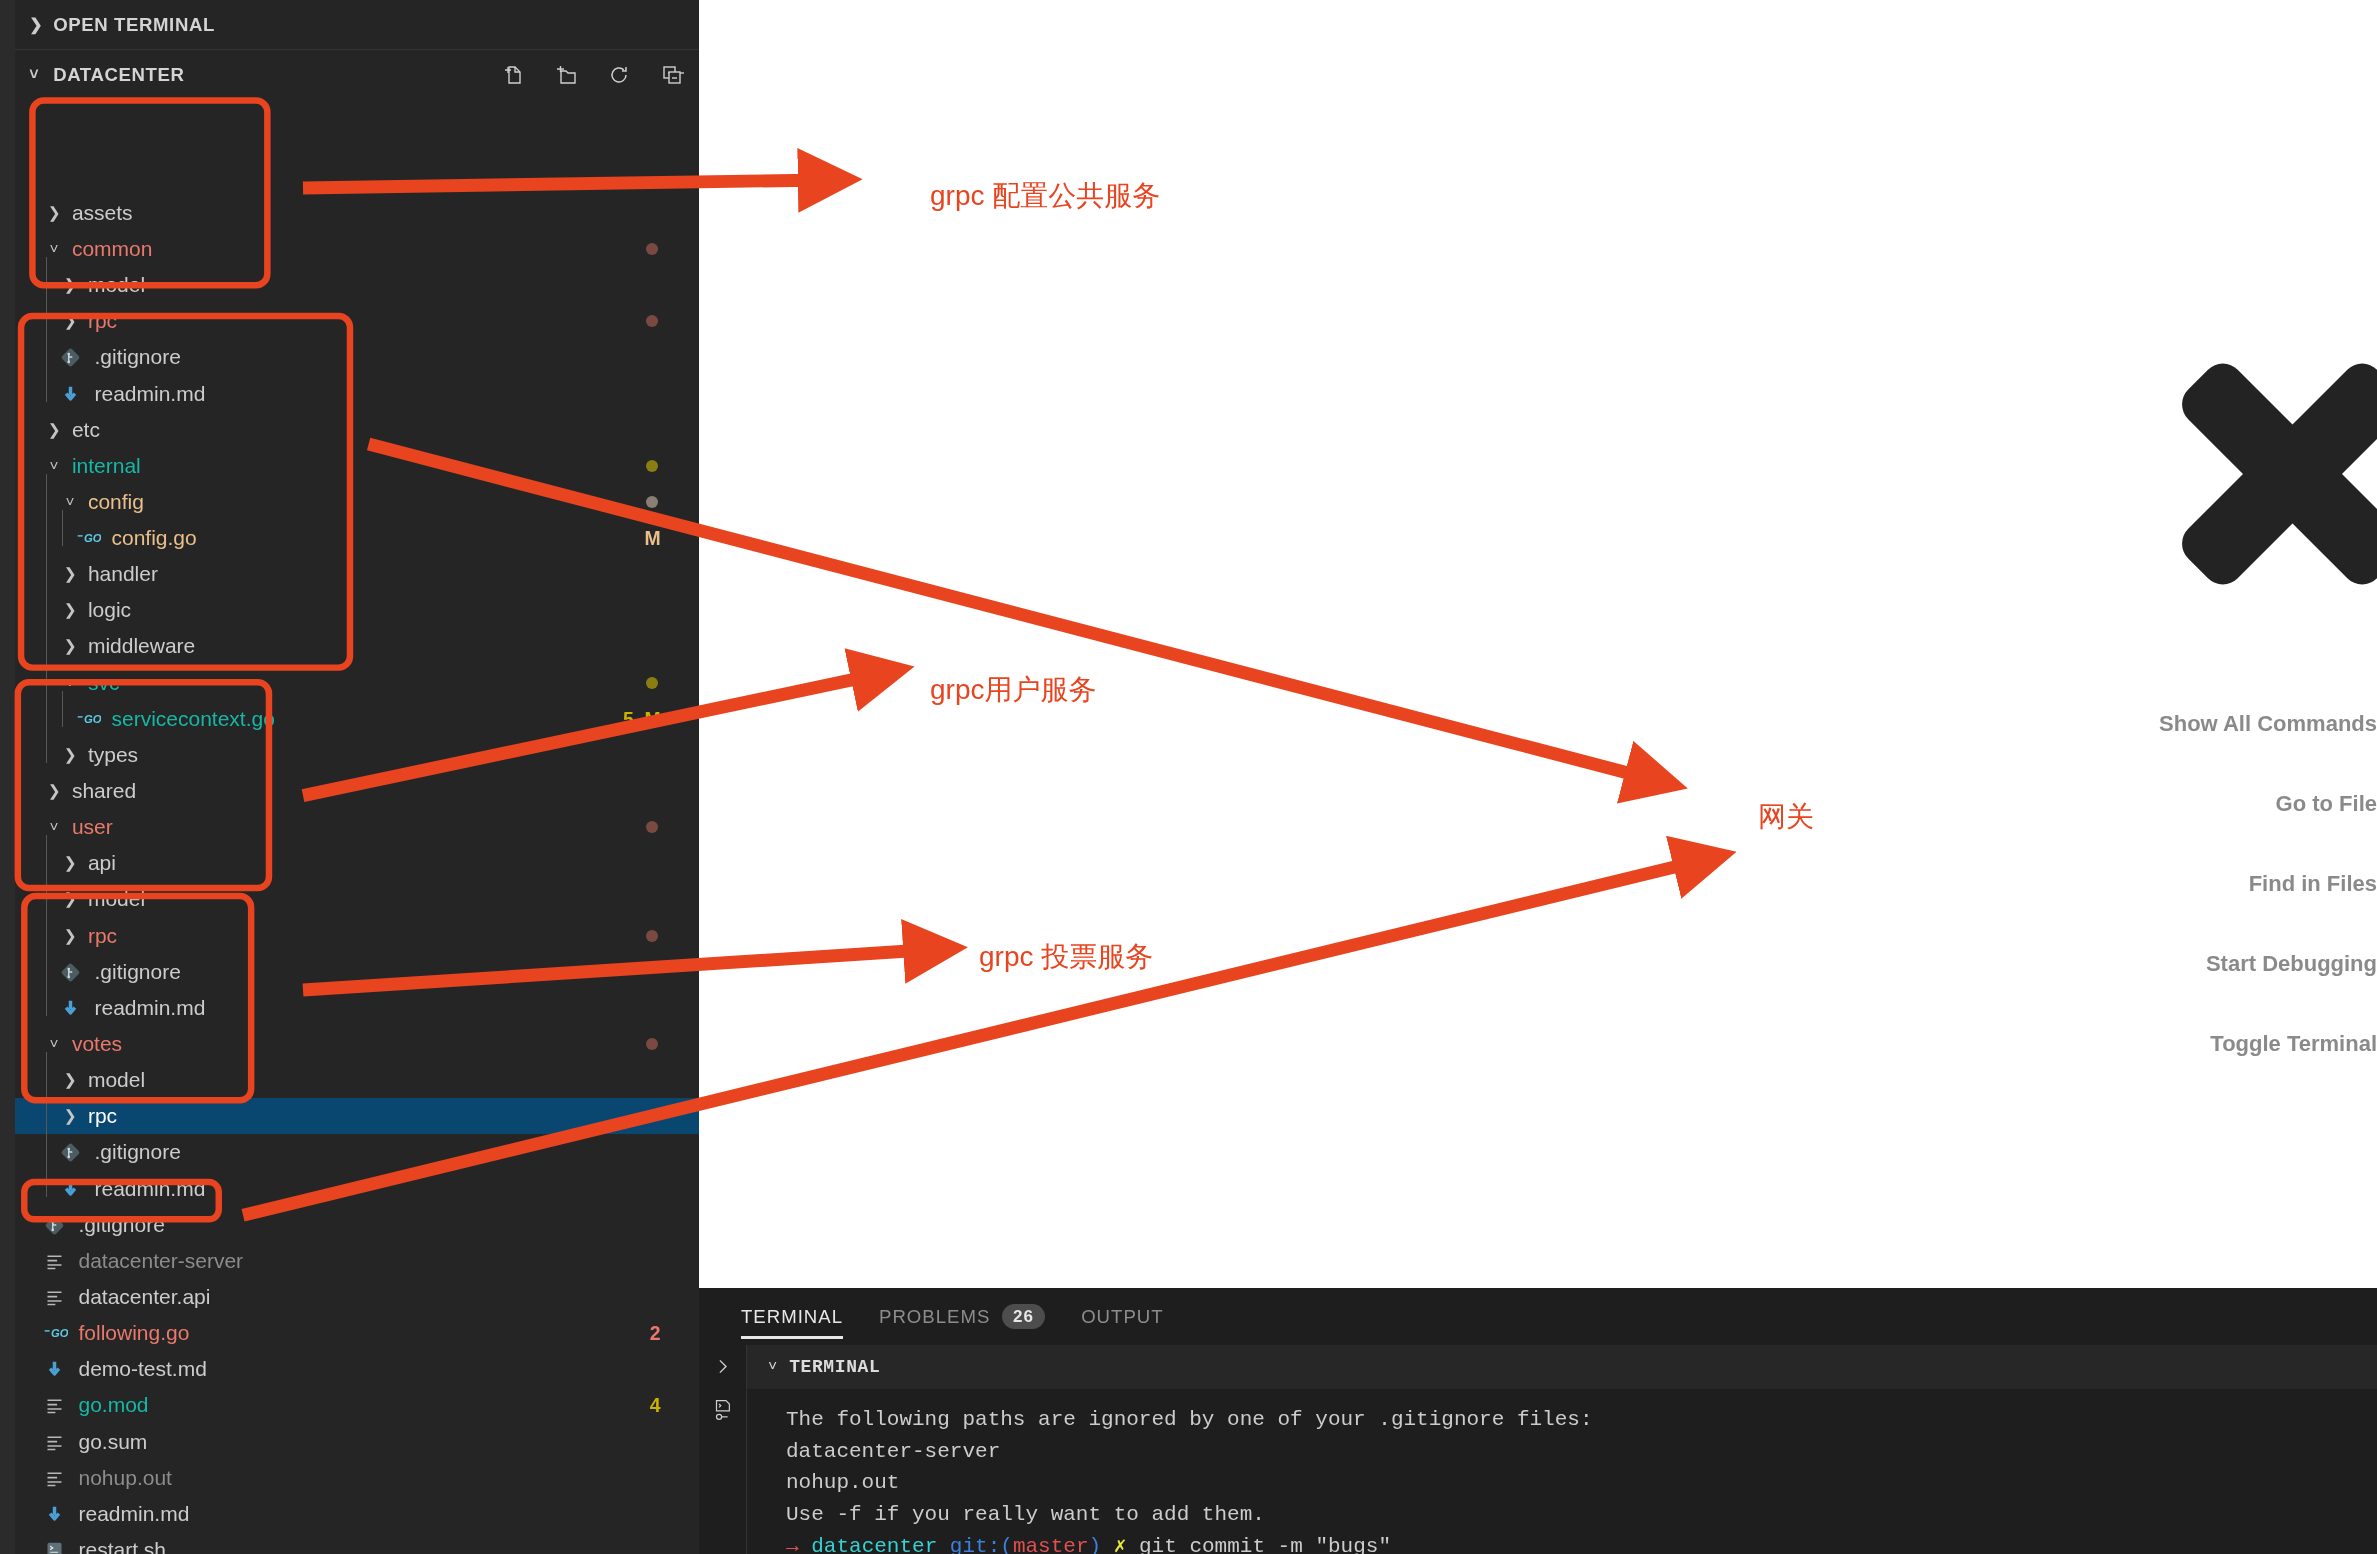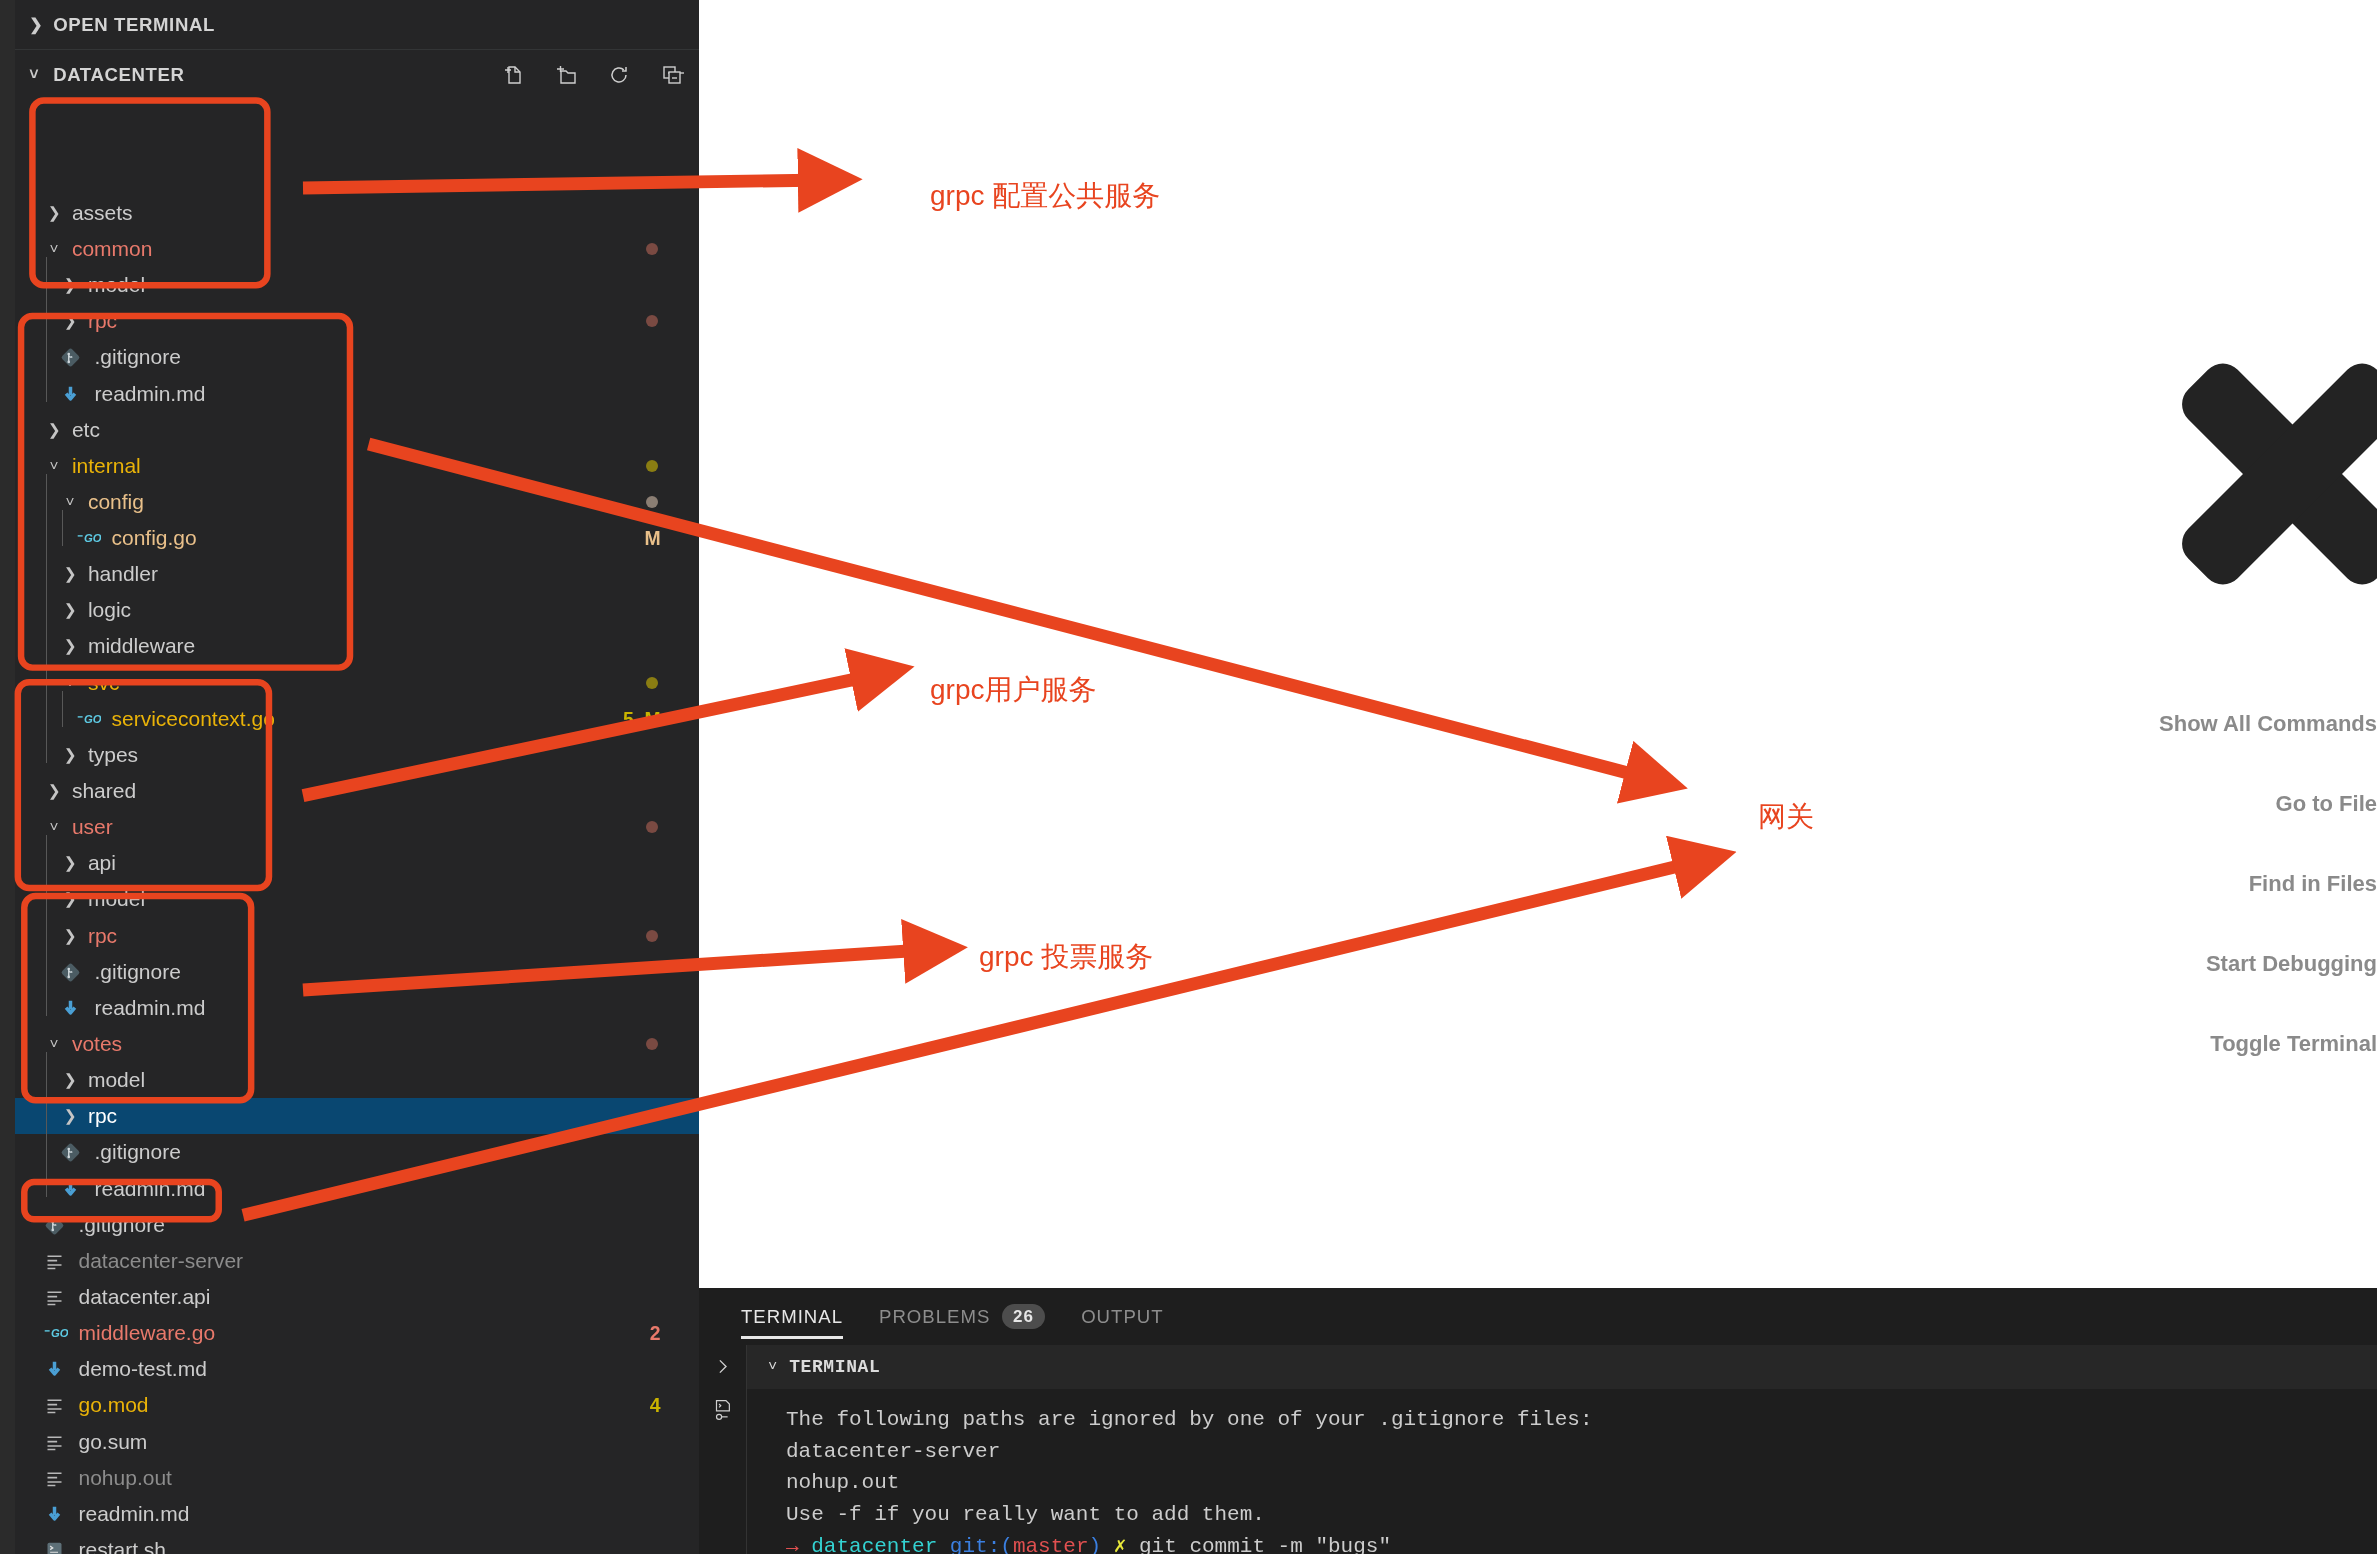--- a/index.html
+++ b/index.html
@@ -53,21 +53,21 @@
   .row .dot {
     position: absolute; right: 42px; width: 12px; height: 12px; border-radius: 50%;
   }
   .indent-guide {
     position: absolute; width: 0.8px; background: #585858;
   }
 
   
   .c-default { color: #cccccc; }
   .c-red     { color: #e8796b; }
-  .c-yellow  { color: #eab308; }
+  .c-yellow  { color: #14b8a6; }
   .c-orange  { color: #e9c08a; }
   .c-dim     { color: #8c8c8c; }
   .c-white   { color: #ffffff; }
   .d-red    { background: #7a4a42; }
   .d-yellow { background: #8a7d12; }
   .d-grey   { background: #8b7e73; }
   .b-red    { color: #e8796b; }
   .b-yellow { color: #c9b300; }
 
   
@@ -412,21 +412,21 @@
           <span class="lbl c-default">datacenter.api</span>
         </div>
         <div class="row" style="top: 1215px;">
           <div style="width: 29px; flex: 0 0 auto;"></div>
           <span class="fi">
             <svg width="24" height="16" viewBox="0 0 34 20" style="font-size:26px">
               <path d="M1 7h7" stroke="#5dc9e2" stroke-width="2"></path>
               <text x="10" y="16" font-family="Liberation Sans, sans-serif" font-size="16" font-weight="bold" font-style="italic" fill="#5dc9e2">GO</text>
             </svg>
           </span>
-          <span class="lbl c-red">middleware.go</span>
+          <span class="lbl c-red">following.go</span>
           <span class="badge b-red">2</span>
         </div>
         <div class="row" style="top: 1251px;">
           <div style="width: 29px; flex: 0 0 auto;"></div>
           <span class="fi">
             <svg width="21" height="21" viewBox="0 0 24 24" fill="#4a9fd4">
               <path d="M12 3v10M7 11l5 6 5-6" stroke="#4a9fd4" stroke-width="4" fill="none" stroke-linejoin="round"></path>
             </svg>
           </span>
           <span class="lbl c-default">demo-test.md</span>

